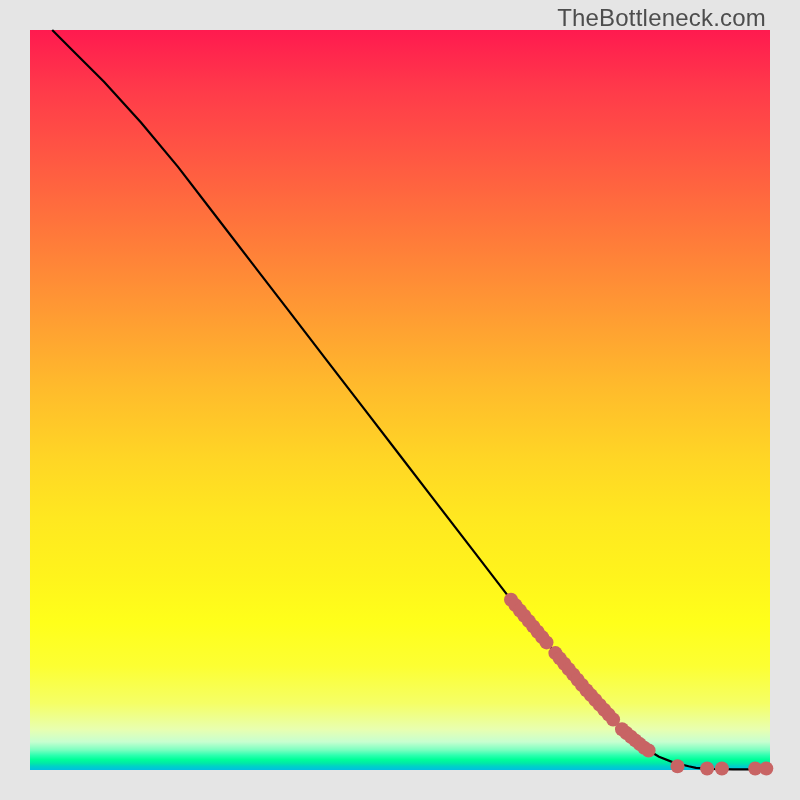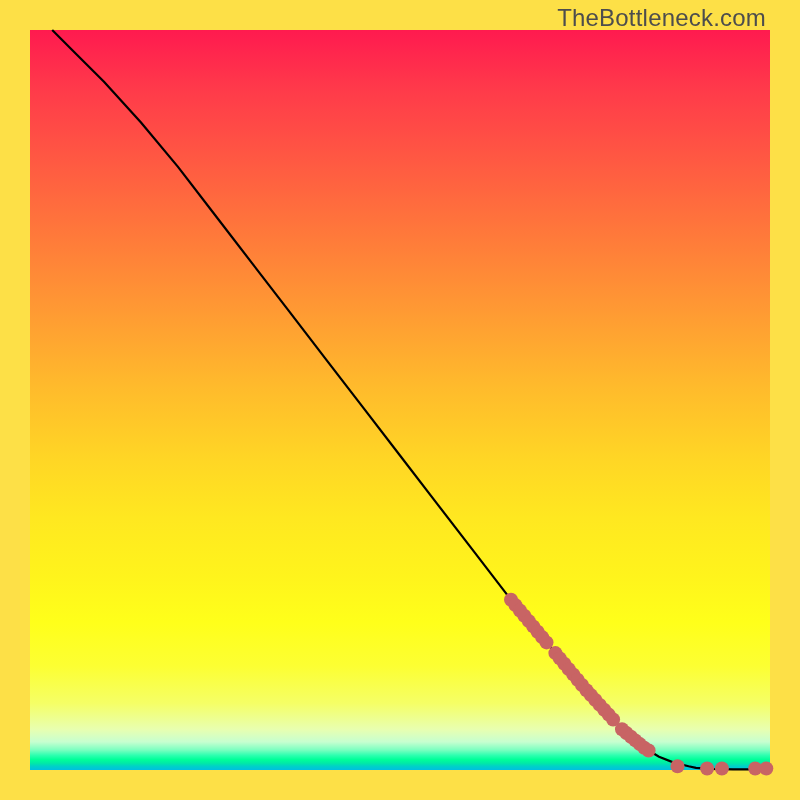--- a/index.html
+++ b/index.html
@@ -9,21 +9,21 @@
     height: 800px;
     background: #000;
     overflow: hidden;
     font-family: Arial, Helvetica, sans-serif;
   }
   .frame {
     position: absolute;
     left: 0; top: 0;
     width: 800px;
     height: 800px;
-    background: #fde047;
+    background: #e5e5e5;
   }
   .plot {
     position: absolute;
     left: 30px;
     top: 30px;
     width: 740px;
     height: 740px;
     
     background: linear-gradient(
       to bottom,

